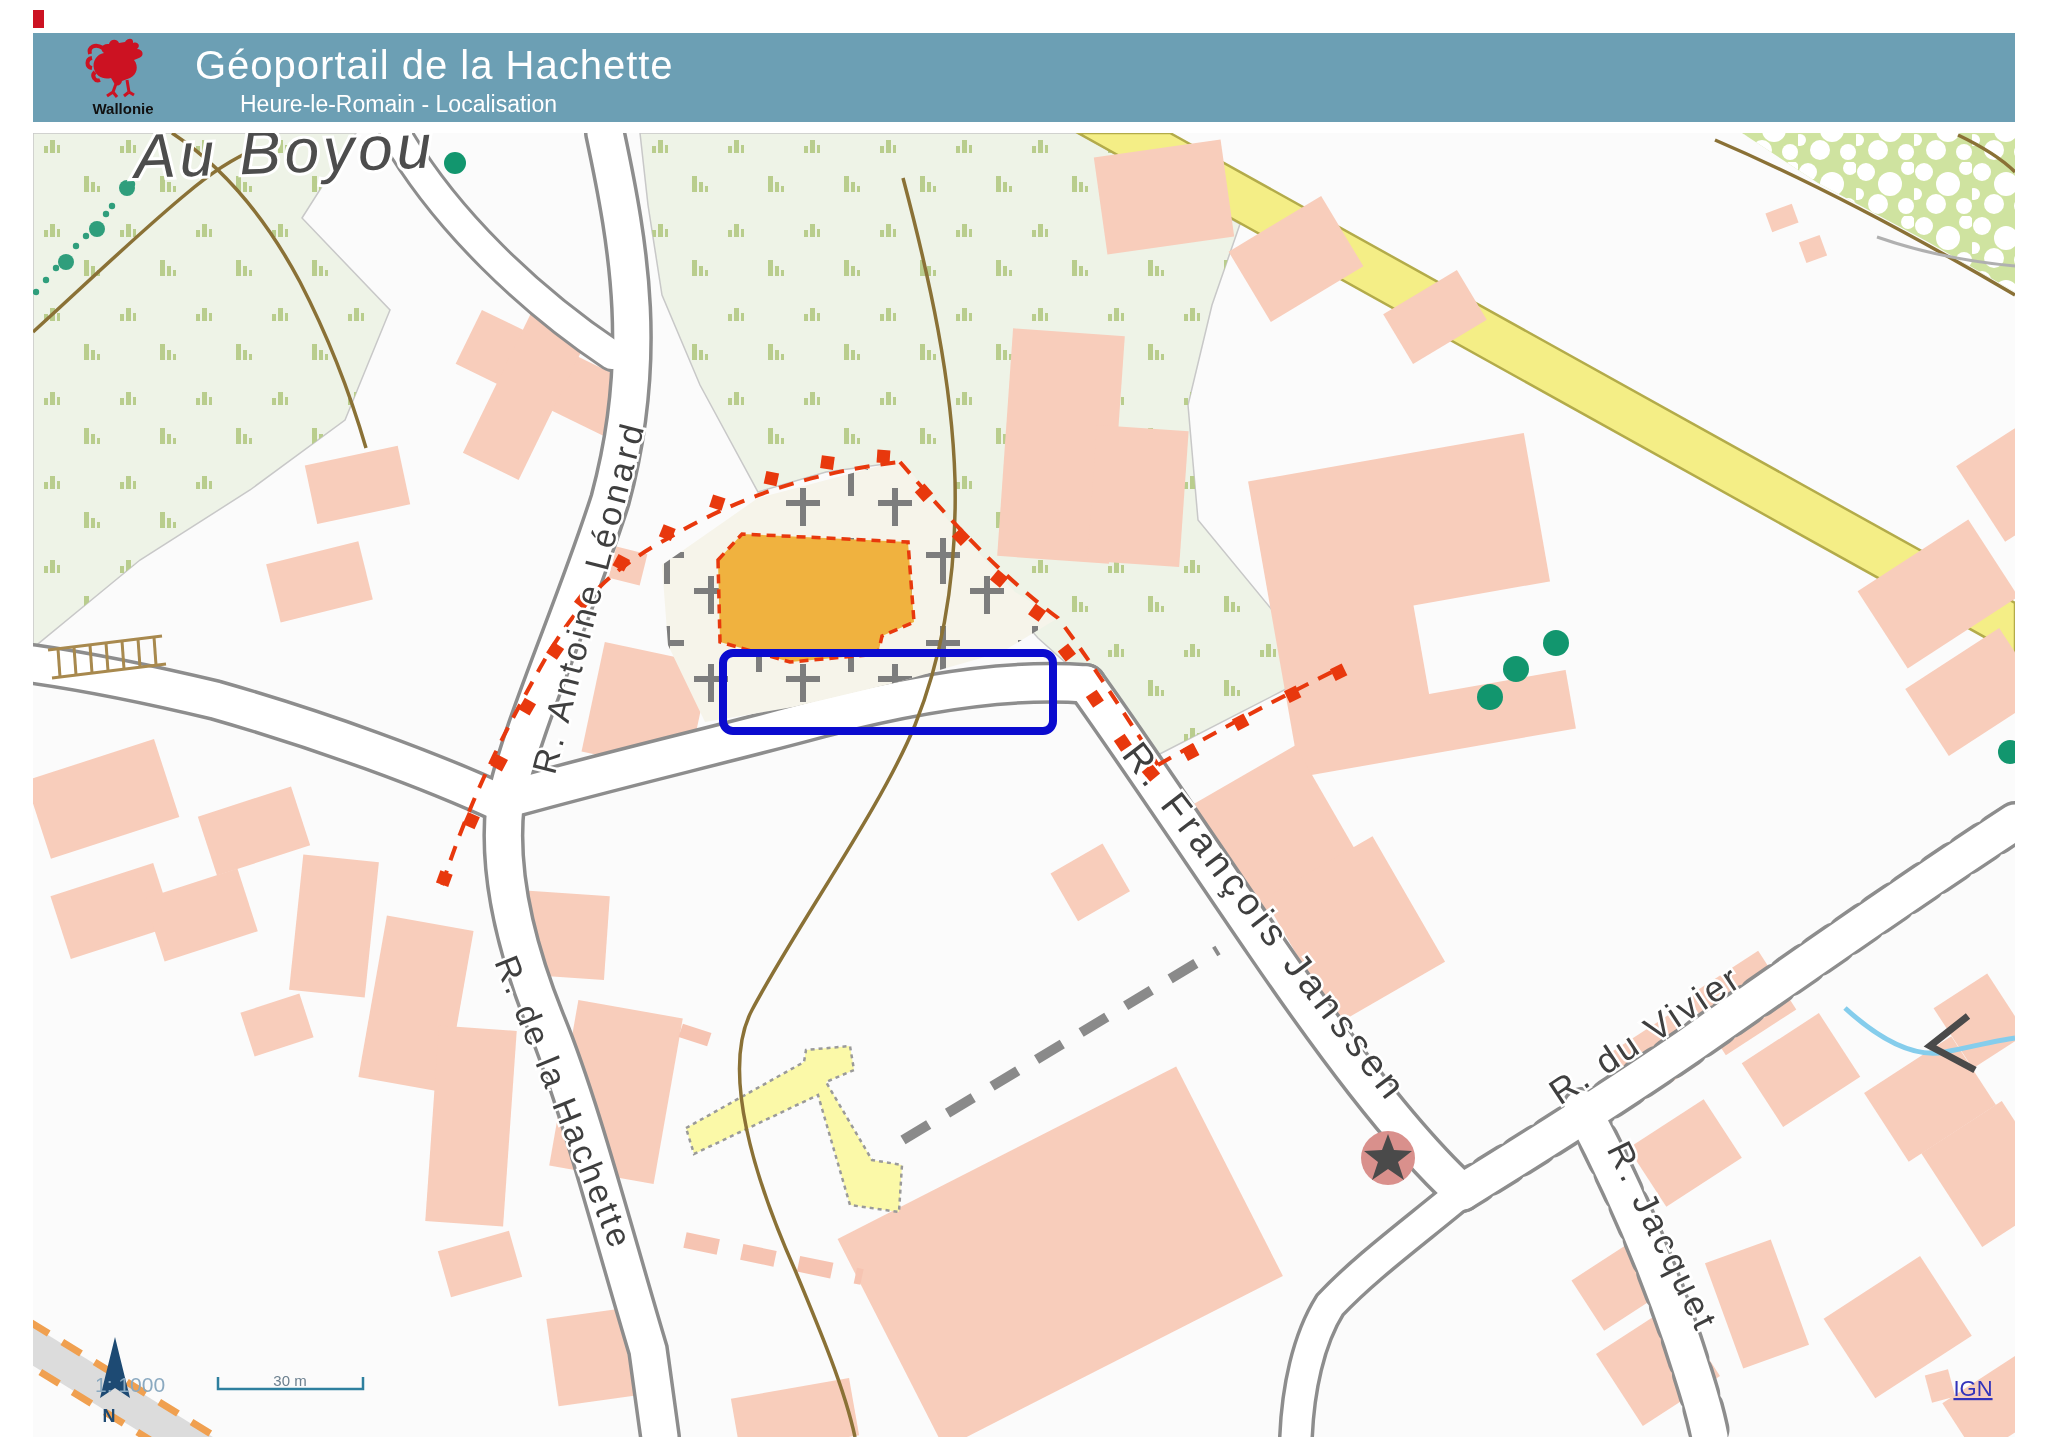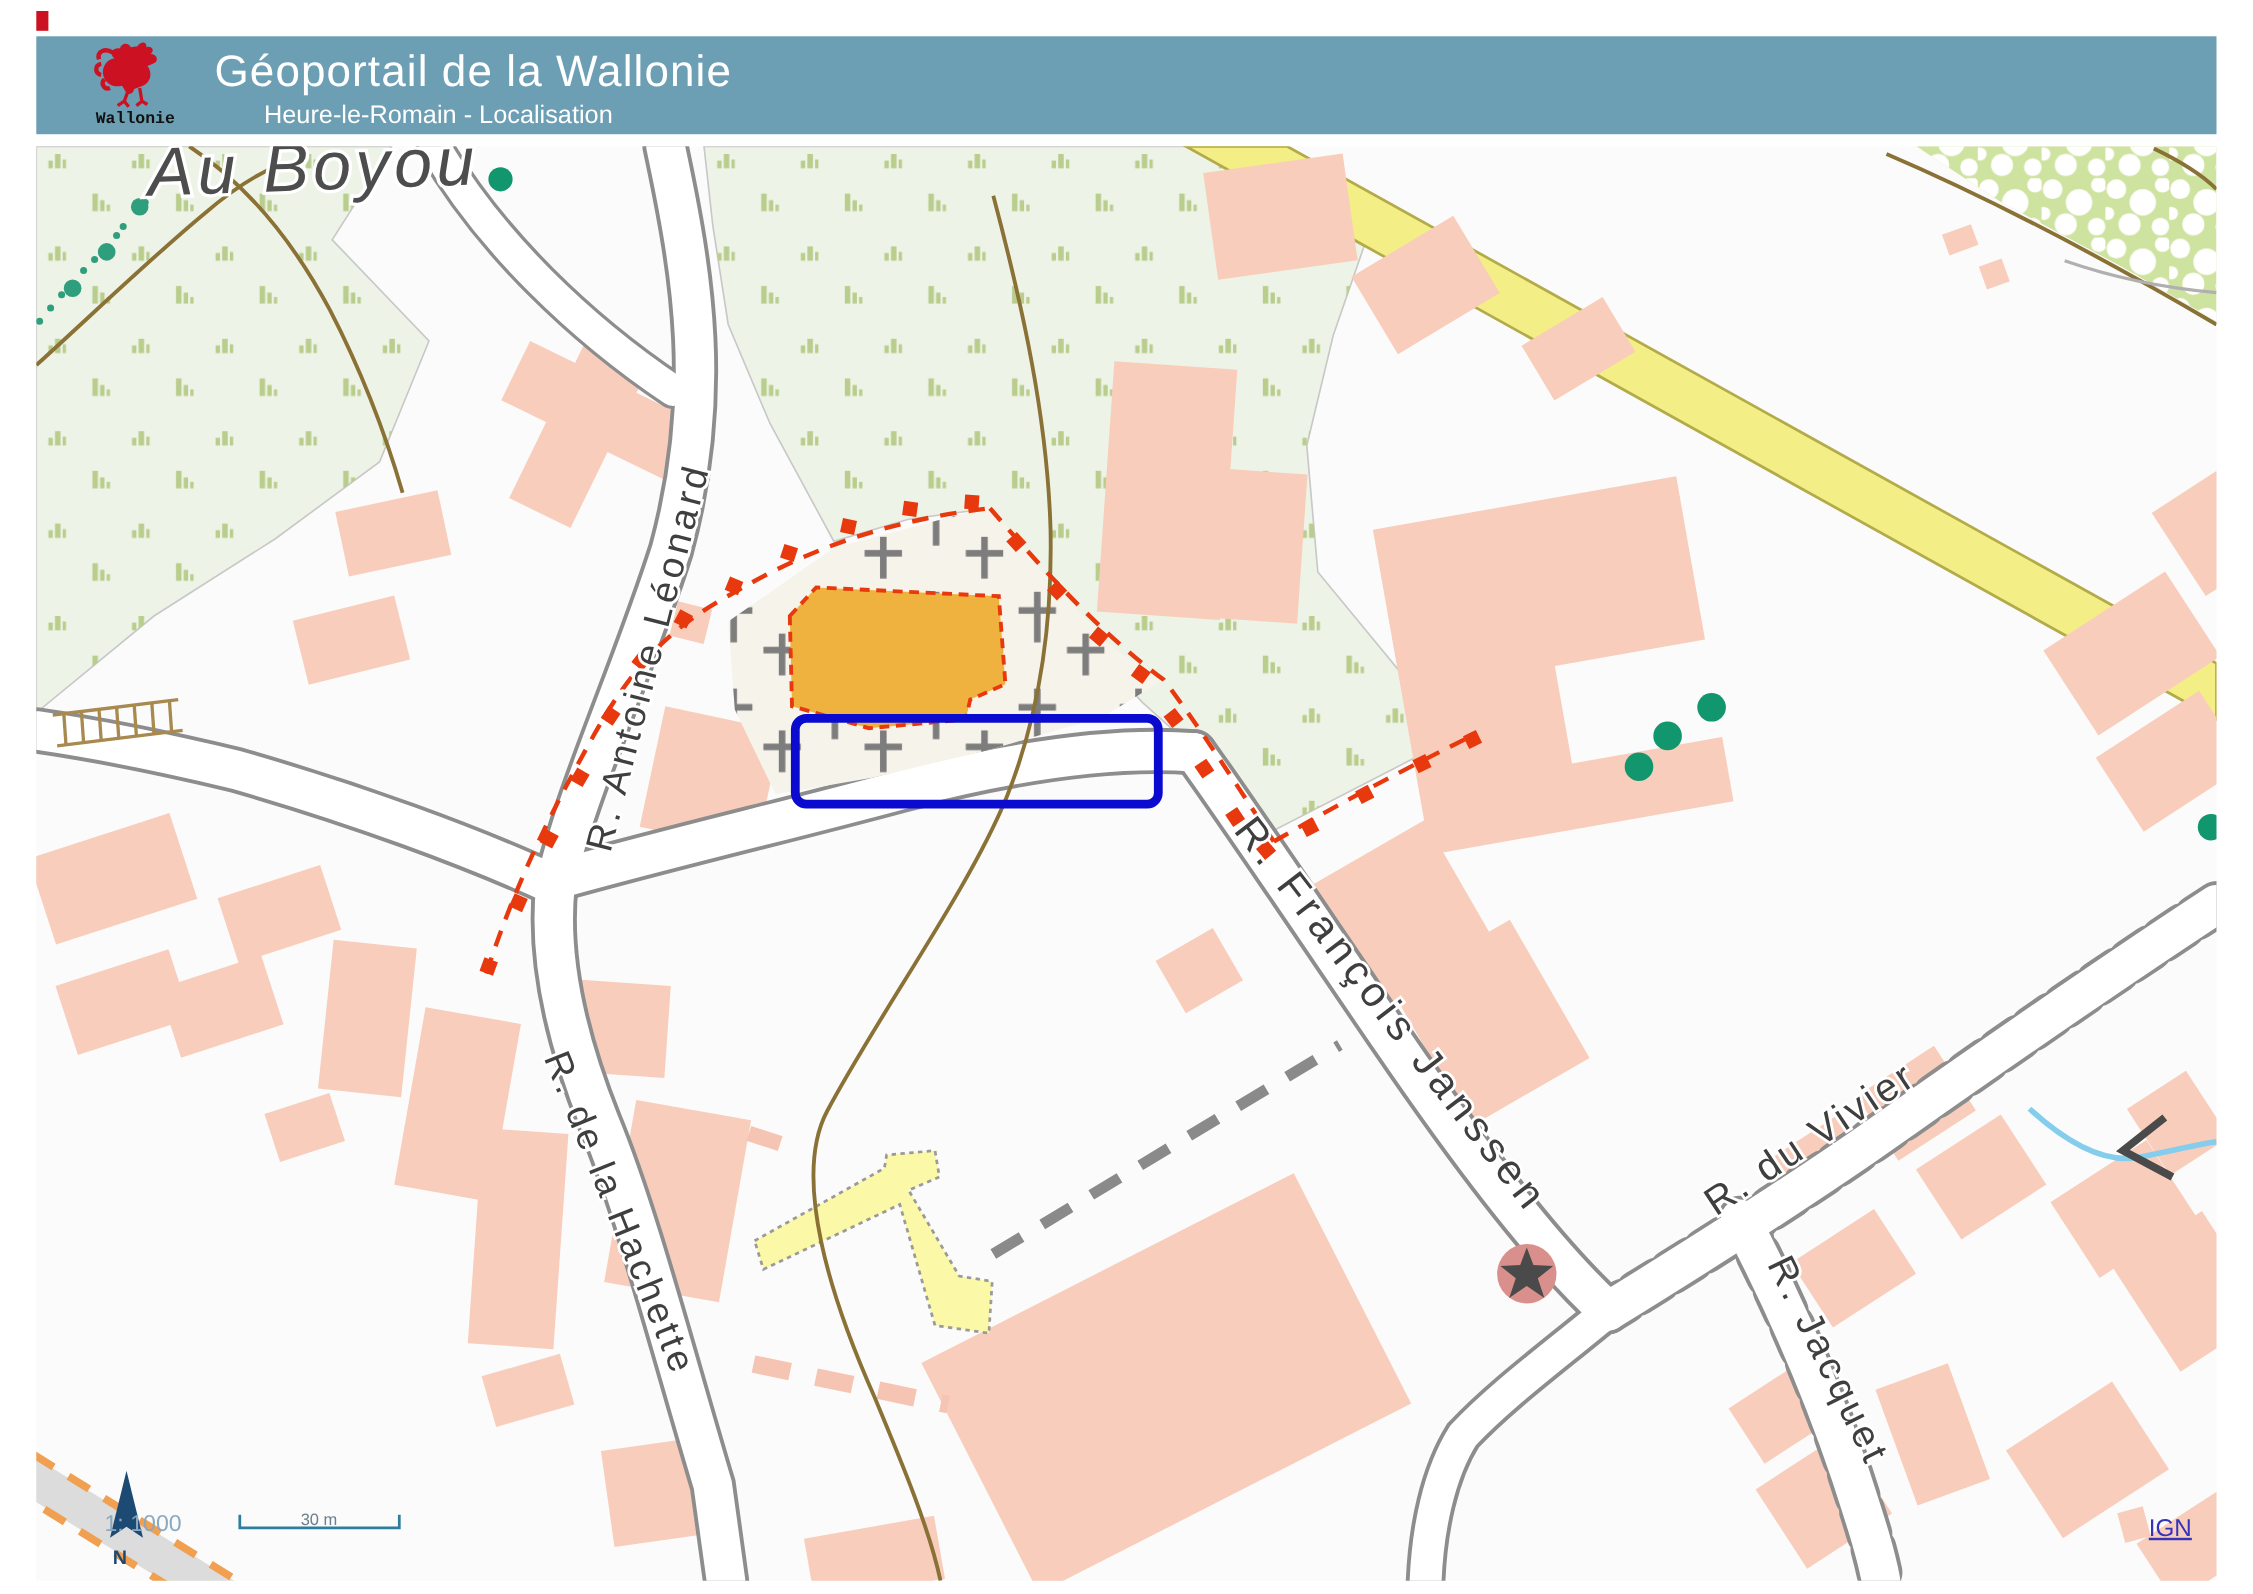--- a/index.html
+++ b/index.html
@@ -2,21 +2,21 @@
 <html><head>
 <meta charset="utf-8">
 <style>
   html,body{margin:0;padding:0;background:#fff;}
   #page{position:relative;width:2048px;height:1449px;background:#ffffff;overflow:hidden;
         font-family:"Liberation Sans",sans-serif;}
   #logo-fragment{position:absolute;left:33px;top:10px;width:11px;height:18px;background:#cc1222;}
   #header{position:absolute;left:33px;top:33px;width:1982px;height:89px;background:#6c9fb4;}
   #header .title{position:absolute;left:162px;top:10px;font-size:40px;color:#ffffff;letter-spacing:1px;}
   #header .subtitle{position:absolute;left:207px;top:58px;font-size:23px;font-weight:normal;color:#ffffff;}
-  #logo{position:absolute;left:20px;top:1px;width:140px;height:88px;font-family:Liberation Mono, monospace;}
+  #logo{position:absolute;left:20px;top:1px;width:140px;height:88px;}
   #logo .logo-text{position:absolute;left:0px;top:66px;width:140px;text-align:center;
         font-size:15px;font-weight:bold;color:#111;letter-spacing:0px;}
   #map{position:absolute;left:33px;top:133px;width:1982px;height:1304px;background:#fbfbfb;}
   #map svg{display:block;}
   text.street{fill:#3f3f3f;stroke:#ffffff;stroke-width:5px;paint-order:stroke;font-weight:normal;}
   text.place{fill:#4d4d4d;stroke:#ffffff;stroke-width:6px;paint-order:stroke;font-style:italic;}
 </style>
 </head>
 <body>
 
@@ -30,21 +30,21 @@
         <g transform="translate(42,2)">
           <path fill="#cc1222" d="M30,6 c3,-5 9,-4 8,1 c5,-2 8,3 4,6 c6,0 8,7 2,9 l-5,2
             c5,6 3,15 -4,18 l-8,3 c-1,5 -6,6 -8,2 l-3,-5 c-8,2 -15,-2 -17,-9
             c-2,-8 3,-15 10,-16 c-5,-4 -2,-10 5,-9 c1,-5 8,-6 10,-1 z"></path>
           <path fill="none" stroke="#cc1222" stroke-width="4" d="M8,12 c-8,-5 -15,-1 -13,6 m2,4 c-6,1 -6,9 0,10 m3,4 c-4,4 0,10 5,8"></path>
           <path fill="none" stroke="#cc1222" stroke-width="3" d="M22,45 l-4,11 m0,0 l-6,4 m6,-4 l4,5 M32,44 l2,12 m0,0 l-5,4 m5,-4 l5,3"></path>
         </g>
       </svg>
       <div class="logo-text">Wallonie</div>
     </div>
-    <div class="title">Géoportail de la Wallonie</div>
+    <div class="title">Géoportail de la Hachette</div>
     <div class="subtitle">Heure-le-Romain - Localisation</div>
   </div>
 
   <div id="map">
   <svg width="1982" height="1304" viewBox="33 133 1982 1304">
     <defs>
       <pattern id="veg" width="76" height="84" patternUnits="userSpaceOnUse">
         <g fill="#b9cd8d">
           <rect x="8" y="8" width="5" height="16"></rect>
               <rect x="15" y="14" width="4" height="10"></rect>

